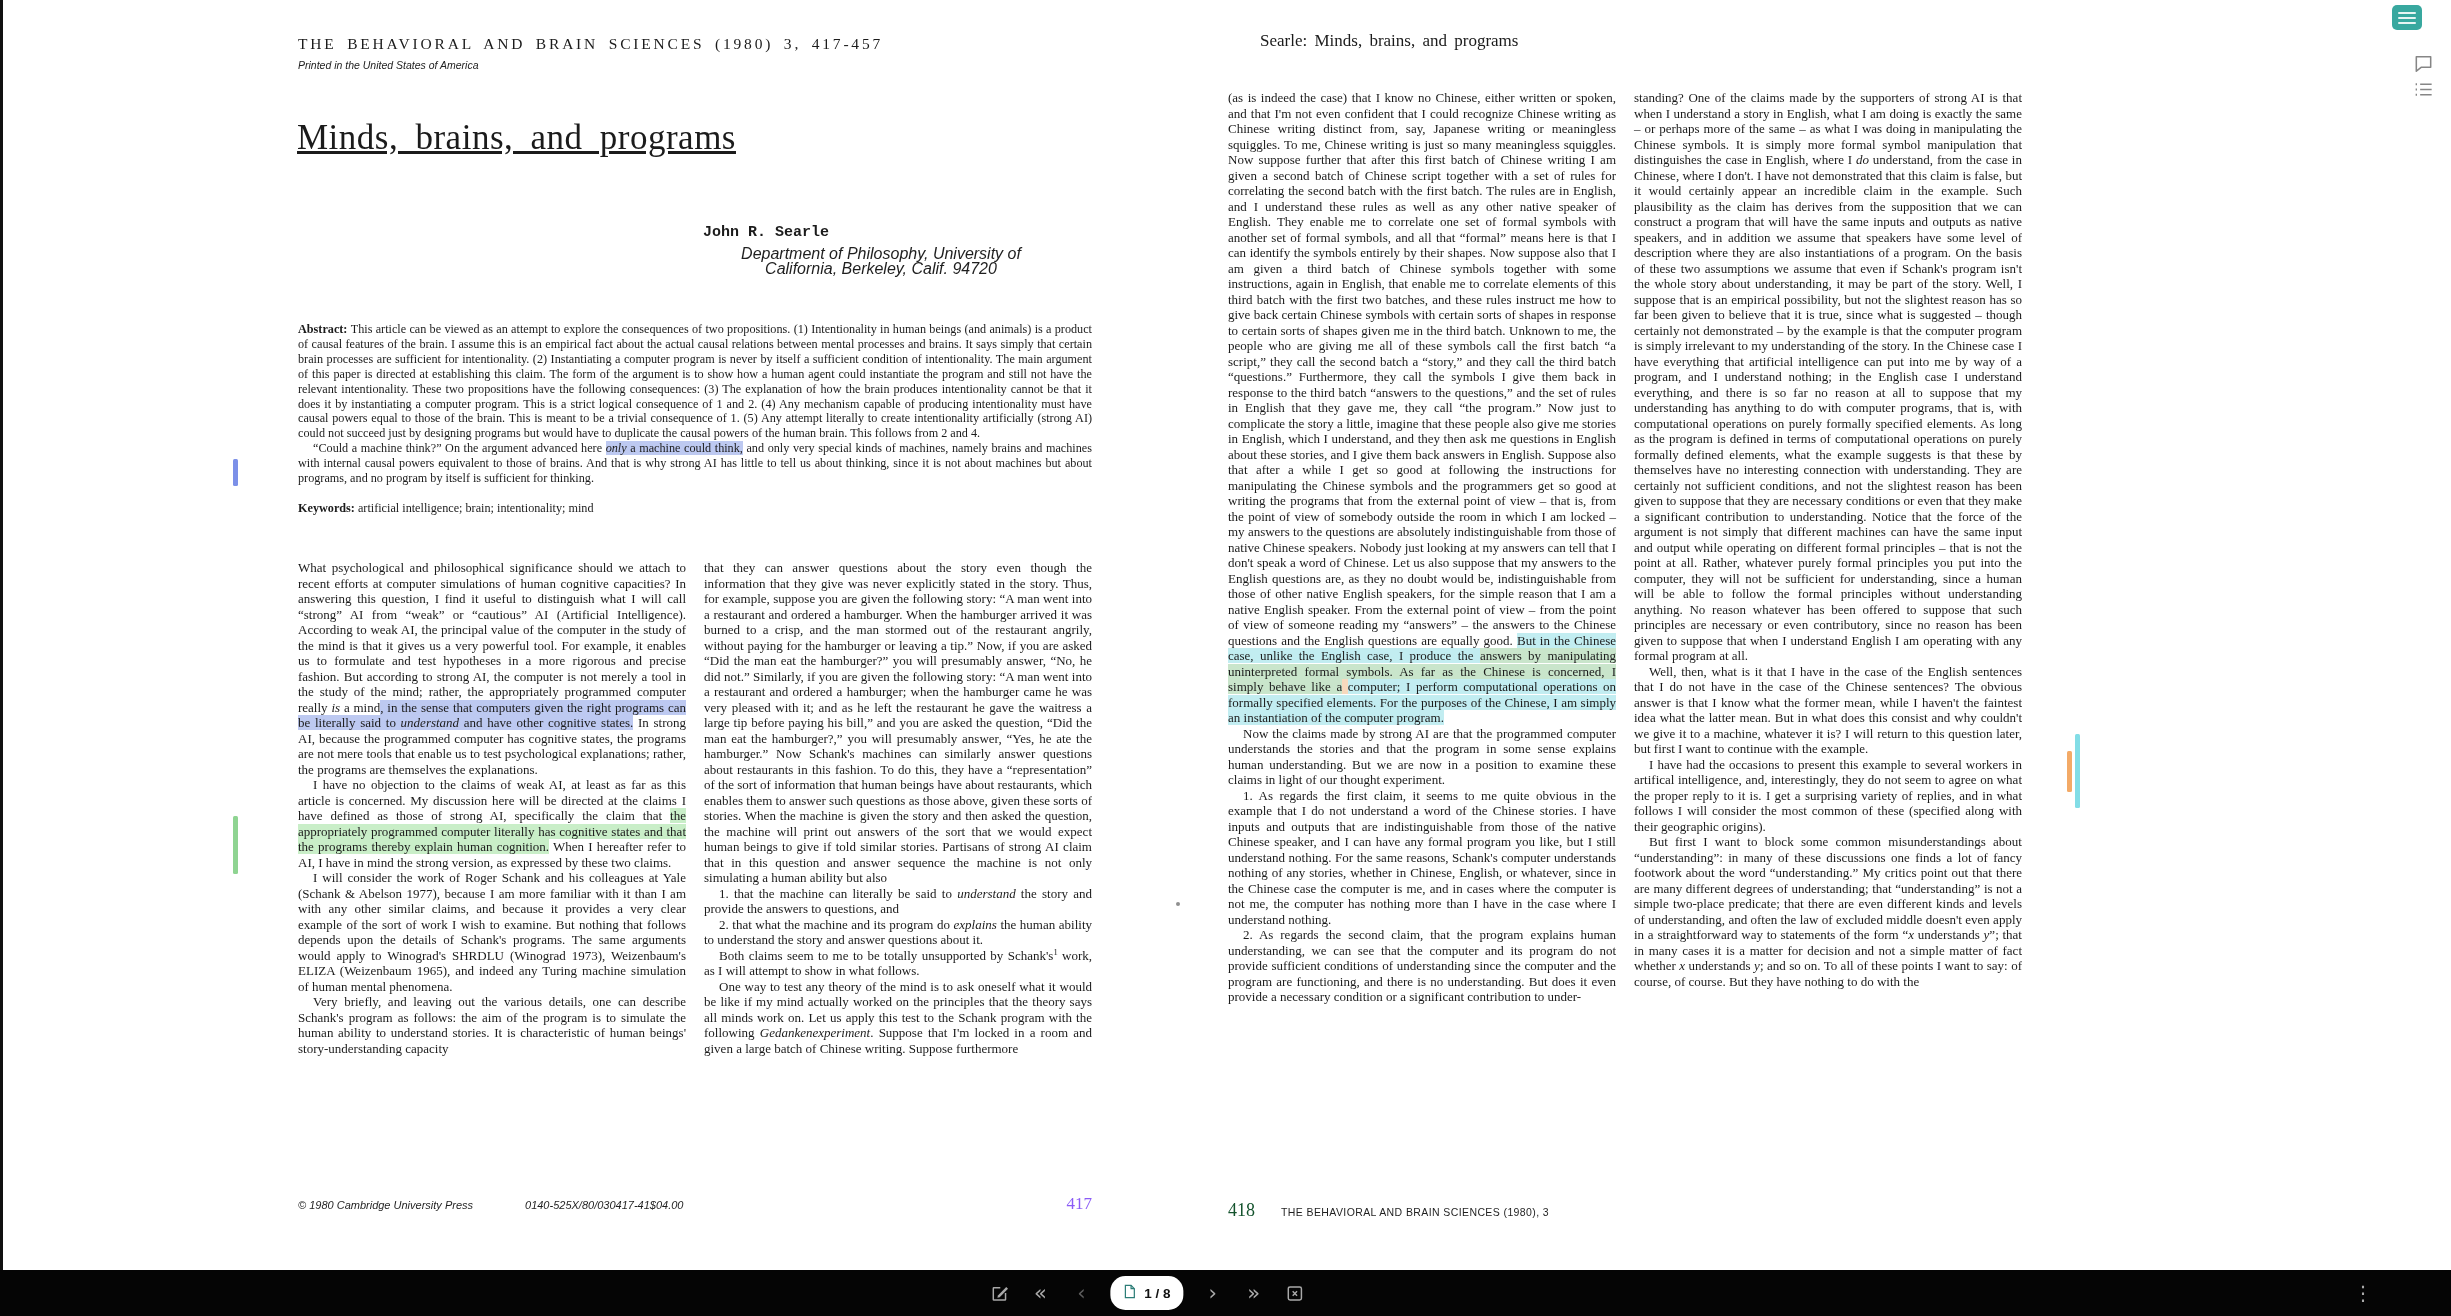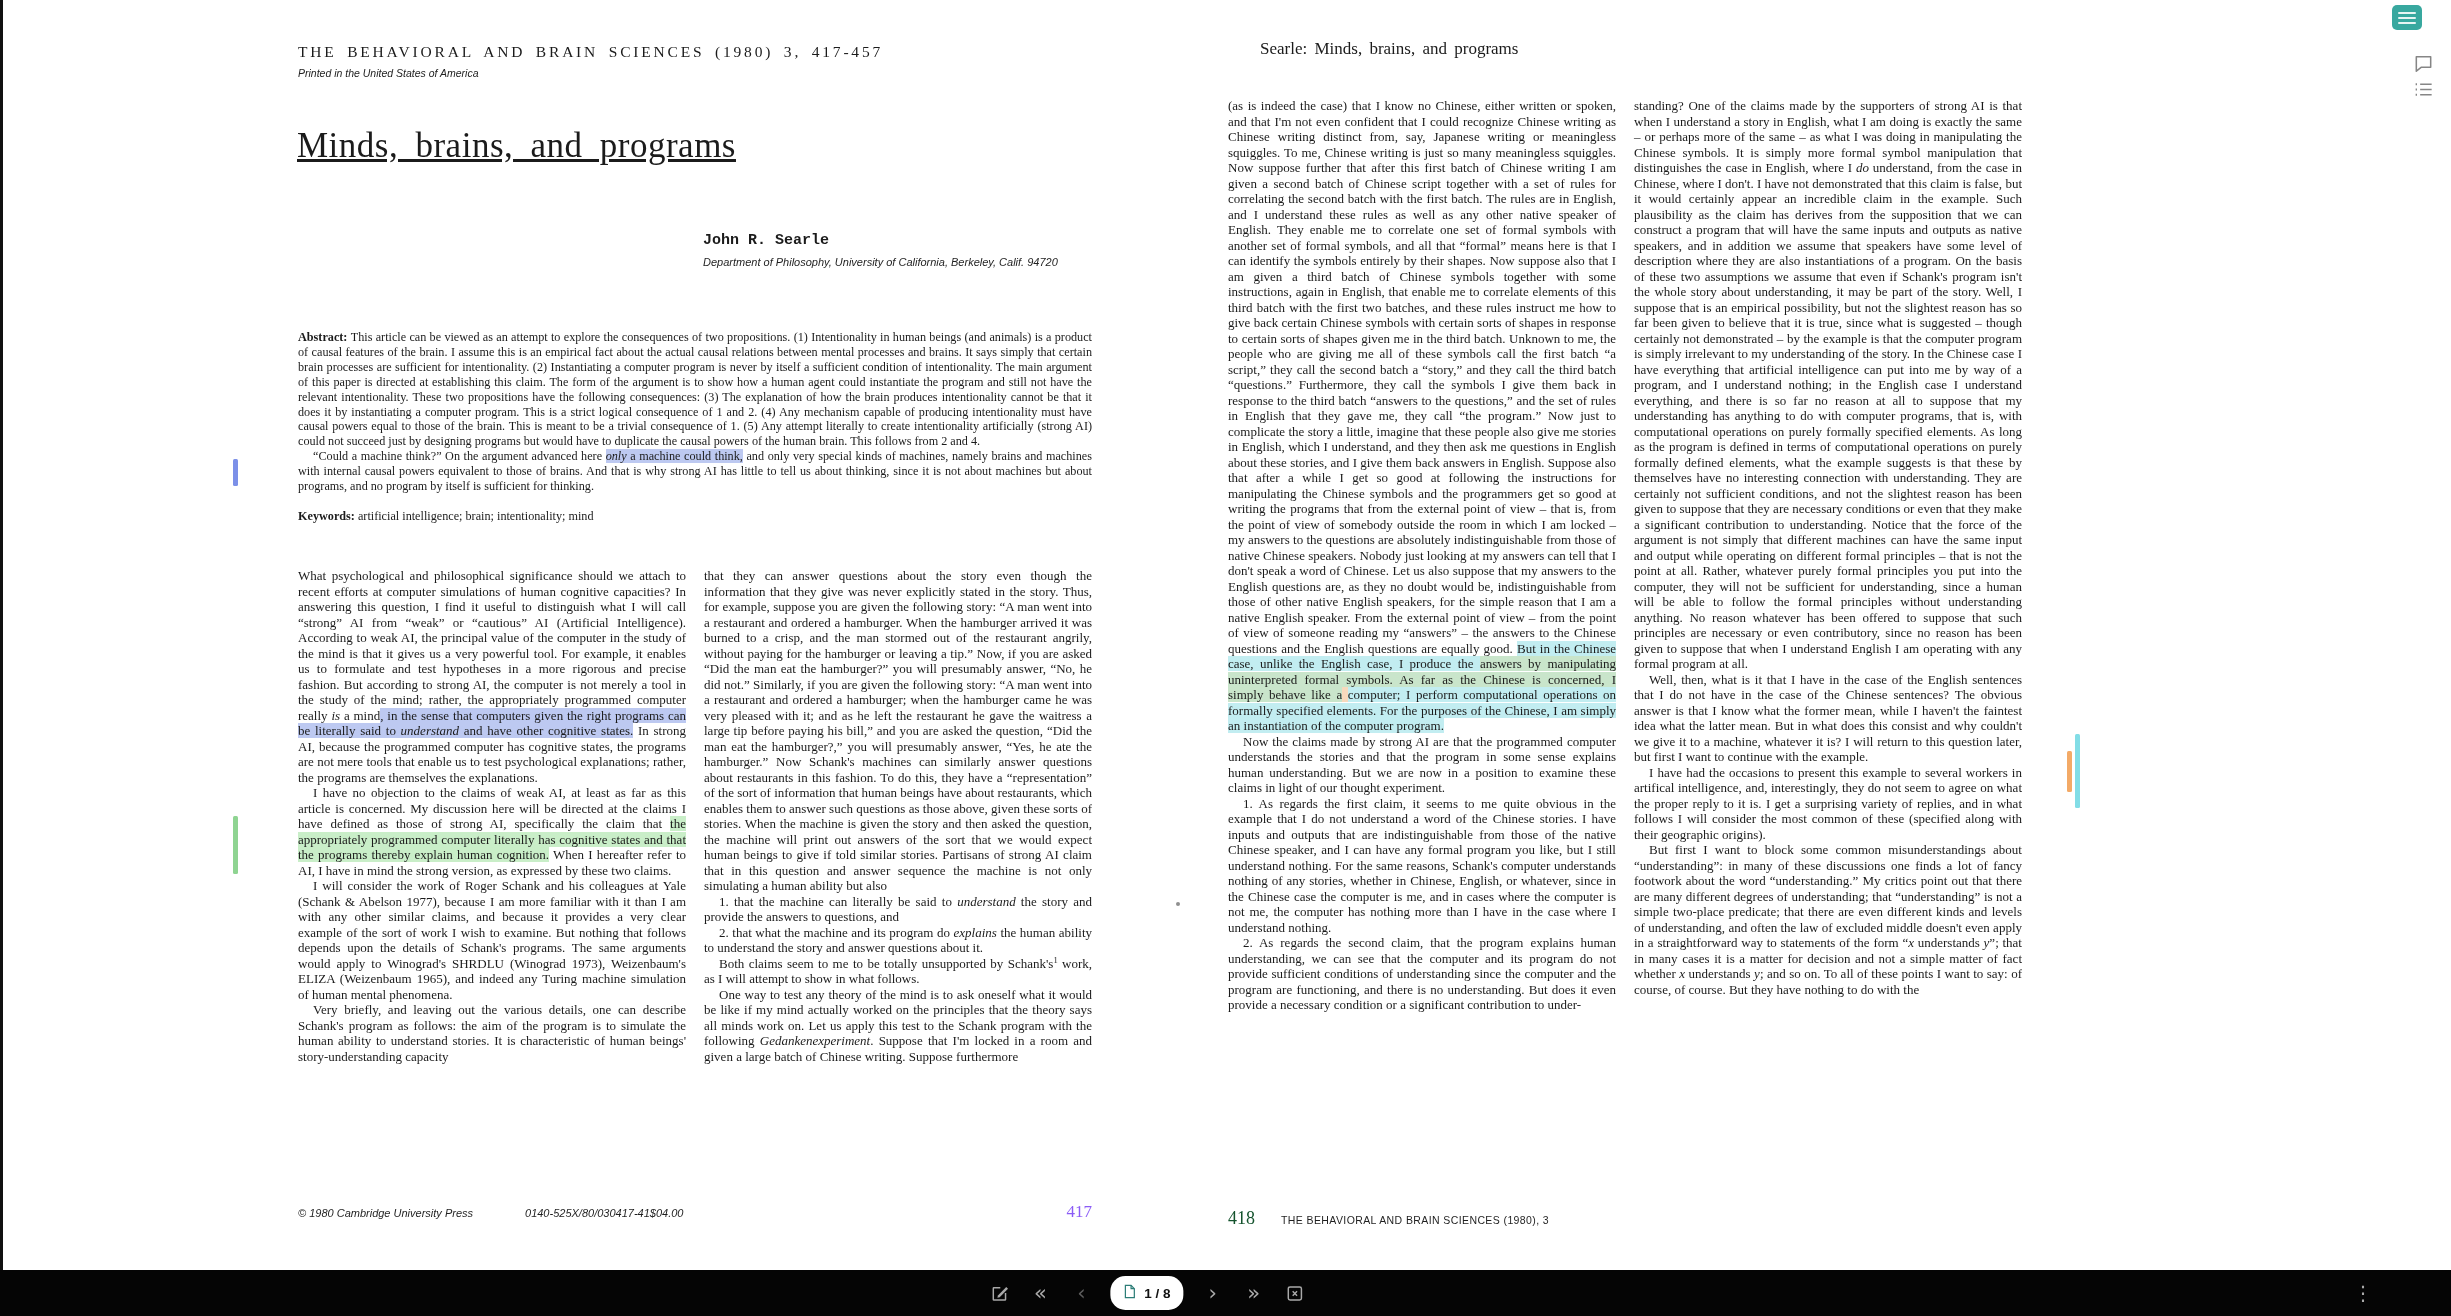--- a/index.html
+++ b/index.html
@@ -1,27 +1,27 @@
 <!DOCTYPE html>
 <html style="--hl-blue: #bdc9f1; --hl-green: #c9eec8; --hl-cyan: #c2edf1; --hl-gc: #c9e5cb; --hl-orange: #f7d9bd; --accent: #38a89f;"><head>
 <meta charset="utf-8">
 <style>
   :root{ --hl-blue:#bdc9f1; --hl-green:#c9eec8; --hl-cyan:#c2edf1; --hl-gc:#c9e5cb; --hl-orange:#f7d9bd; --accent:#38a89f; }
   html,body{margin:0;padding:0;}
   body{width:2451px;height:1316px;overflow:hidden;background:#fff;font-family:"Liberation Serif","DejaVu Serif",serif;color:#1b1b1b;}
   .stage{position:relative;width:2451px;height:1316px;background:#fff;}
   .edge-strip{position:absolute;left:0;top:0;width:3px;height:100%;background:#101010;}
-  .page{position:absolute;top:12px;background:#fff;}
+  .page{position:absolute;top:4px;background:#fff;}
   .page-left{left:234px;width:920px;height:1270px;}
   .page-right{left:1190px;width:920px;height:1270px;}
   .jhead{position:absolute;left:64px;top:31px;font-size:15.5px;letter-spacing:2.8px;word-spacing:4px;white-space:nowrap;}
   .pnote{position:absolute;left:64px;top:55px;font-family:"Liberation Sans","DejaVu Sans",sans-serif;font-style:italic;font-size:10.5px;color:#222;}
   .title{position:absolute;left:63px;top:114px;font-size:35px;font-weight:400;letter-spacing:.5px;word-spacing:8px;margin:0;text-decoration:underline;}
   .author{position:absolute;left:469px;top:220px;font-family:Liberation Mono, monospace;font-weight:700;font-size:15px;}
-  .affil{position:absolute;left:469px;top:243px;width:356px;font-family:"Liberation Sans","DejaVu Sans",sans-serif;font-style:italic;font-size:11px;line-height:14.5px;color:#1f1f1f;}
+  .affil{position:absolute;left:469px;top:243px;width:356px;font-family:"Liberation Sans","DejaVu Sans",sans-serif;font-style:italic;font-size:16px;line-height:14.5px;color:#1f1f1f;text-align:center;}
   .front{position:absolute;left:64px;top:318px;width:794px;font-size:12.2px;line-height:14.9px;text-align:justify;}
   .front .para:nth-child(3){margin-top:15px;}
   .cols{position:absolute;display:flex;gap:18px;}
   .cols-left{left:64px;top:556px;width:794px;height:614px;overflow:hidden;}
   .cols-right{left:38px;top:60px;width:794px;height:1176px;overflow:hidden;margin-top:26px;}
   .col{width:388px;font-size:13px;line-height:15.5px;text-align:justify;}
   .para{margin:0;}
   .para.ind{text-indent:15px;}
   .s-i{font-style:italic;}
   .s-b{font-weight:700;}

